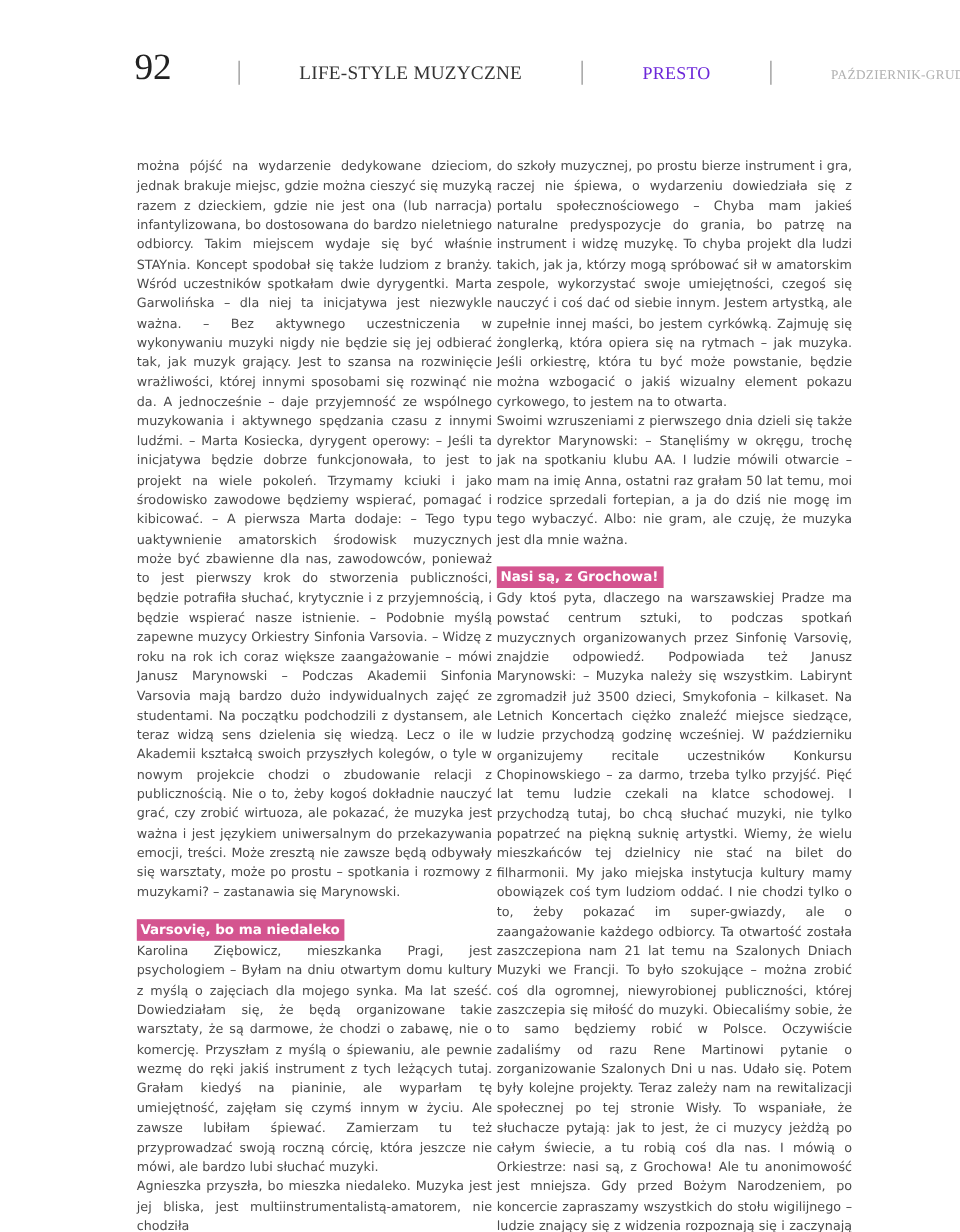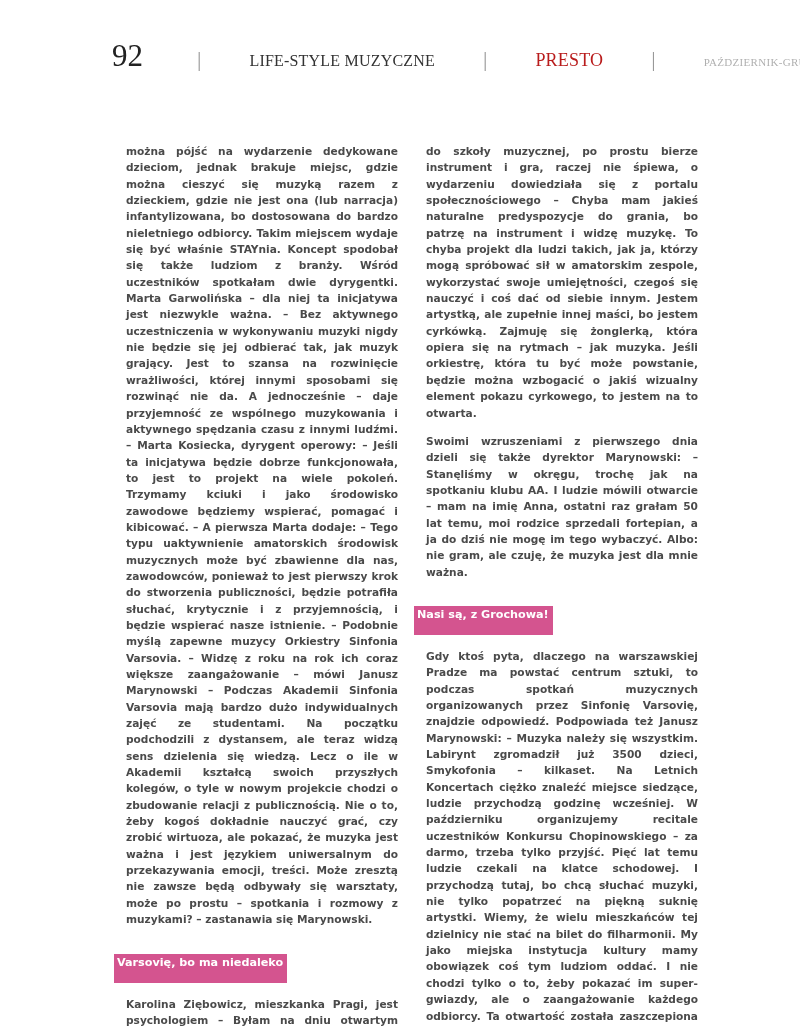--- a/index.html
+++ b/index.html
@@ -1,27 +1,27 @@
 <!DOCTYPE html>
 <html><head>
 <meta charset="utf-8">
 <style>
   html, body { margin:0; padding:0; background:#ffffff; }
   body { width:800px; height:1027px; position:relative; overflow:hidden; font-family:"DejaVu Sans", sans-serif; }
   .header { position:absolute; left:112px; top:38px; display:flex; align-items:baseline; font-family:"Liberation Serif", "DejaVu Serif", serif; white-space:nowrap;gap:43px; }
   .page-num { font-size:31px; color:#222; margin-right:6px; }
   .sep { font-size:22px; color:#999; margin:0 5px; }
   .sec { font-size:16px; color:#333; letter-spacing:0.2px;text-align:right; }
-  .mag { font-size:18px; color:#b91c1c; letter-spacing:0.2px; }
+  .mag { font-size:15px; color:#6d28d9; letter-spacing:0.2px; }
   .issue { font-size:11px; color:#b0b0b0; letter-spacing:0.3px; }
   .col { position:absolute; top:131px; width:296px; font-size:10.6px; line-height:16.35px; color:#4a4a4a; text-align:justify; hyphens:manual; }
   .col.left { left:114px; }
   .col.right { left:414px; }
-  .col p { margin:12px; text-indent:0;font-weight:bold; }
-  .subhead { display:inline-block; background:#d4548f; color:#ffffff; font-weight:bold; font-size:11.2px; padding:1px 4px 13px 3px; line-height:15px; margin:14px 0 1px 0; }
+  .col p { margin:0; text-indent:0; }
+  .subhead { display:inline-block; background:#d4548f; color:#ffffff; font-weight:bold; font-size:11.2px; padding:1px 4px 2px 3px; line-height:15px; margin:14px 0 1px 0; }
 </style>
 </head>
 <body>
 
 <div class="header">
   <span class="page-num">92</span>
   <span class="sep">|</span>
   <span class="sec">LIFE-STYLE MUZYCZNE</span>
   <span class="sep">|</span>
   <span class="mag">PRESTO</span>

